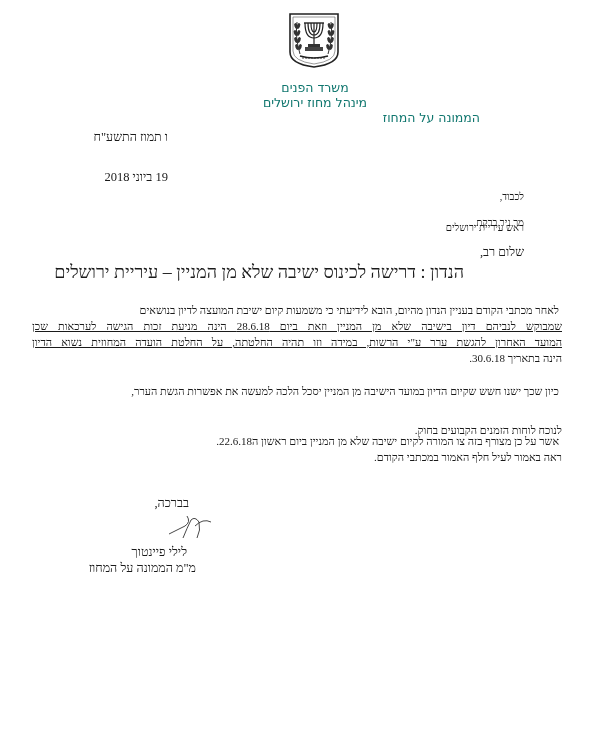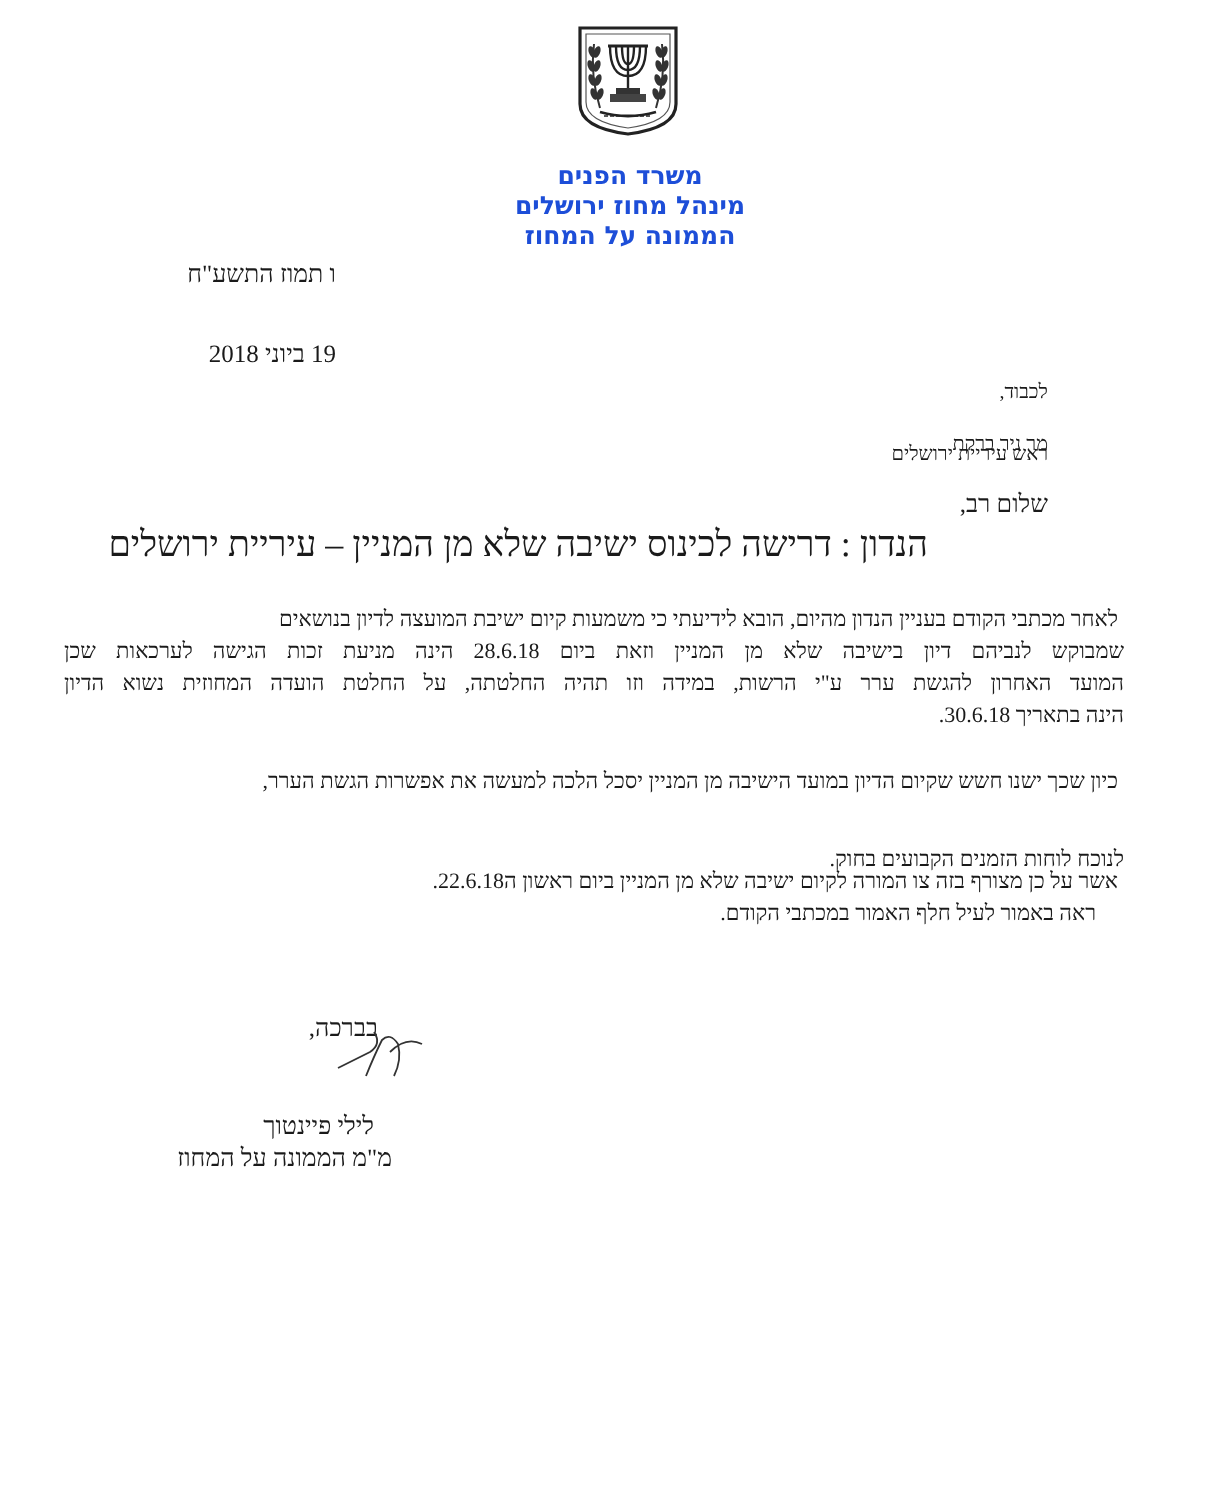--- a/index.html
+++ b/index.html
@@ -25,28 +25,28 @@
       width: 60px;
       height: 60px;
     }
 
     
     .hdr {
       left: 150px;
       width: 330px;
       text-align: center;
       font-family: "DejaVu Sans", sans-serif;
-      font-weight: bold;
+      font-weight: normal;
       font-size: 12.5px;
       line-height: 15px;
-      color: #1d4ed8;
+      color: #0f766e;
     }
     #hdr1 { top: 80px; }
     #hdr2 { top: 95px; }
-    #hdr3 { top: 110px; }
+    #hdr3 { top: 110px; text-align: right; }
 
     
     .date {
       right: 436px;
       font-size: 12.5px;
       line-height: 15px;
       white-space: nowrap;
       text-align: right;
     }
     #date-heb { top: 130px; }
@@ -77,39 +77,39 @@
       font-size: 11px;
       line-height: 15px;
       white-space: nowrap;
       text-align: right;
     }
     .just {
       right: 42px;
       width: 530px;
       text-align: justify;
       text-align-last: justify;
+      text-decoration: underline;
     }
     #p1l1 { top: 303px; right: 45px; width: 525px; }
     #p1l2 { top: 319px; }
     #p1l3 { top: 335px; }
     #p1l4 { top: 351px; right: 42px; }
 
     #p2l1 { top: 384px; right: 45px; width: 525px; }
     #p2l2 { top: 400px; right: 42px; margin-top: 23px; }
 
     #p3l1 { top: 434px; right: 45px; }
-    #p3l2 { top: 450px; right: 56px; }
+    #p3l2 { top: 450px; right: 42px; }
 
     
     .sig {
       font-size: 12.5px;
       line-height: 15px;
       white-space: nowrap;
       text-align: right;
-      margin-top: 11px;
     }
     #closing { top: 496px; right: 415px; }
     #signature-mark { left: 165px; top: 512px; width: 50px; height: 30px; }
     #signer-name { top: 545px; right: 417px; }
     #signer-title { top: 561px; right: 408px; }
   </style>
 </head>
 <body>
 
 <div id="emblem" class="abs">

